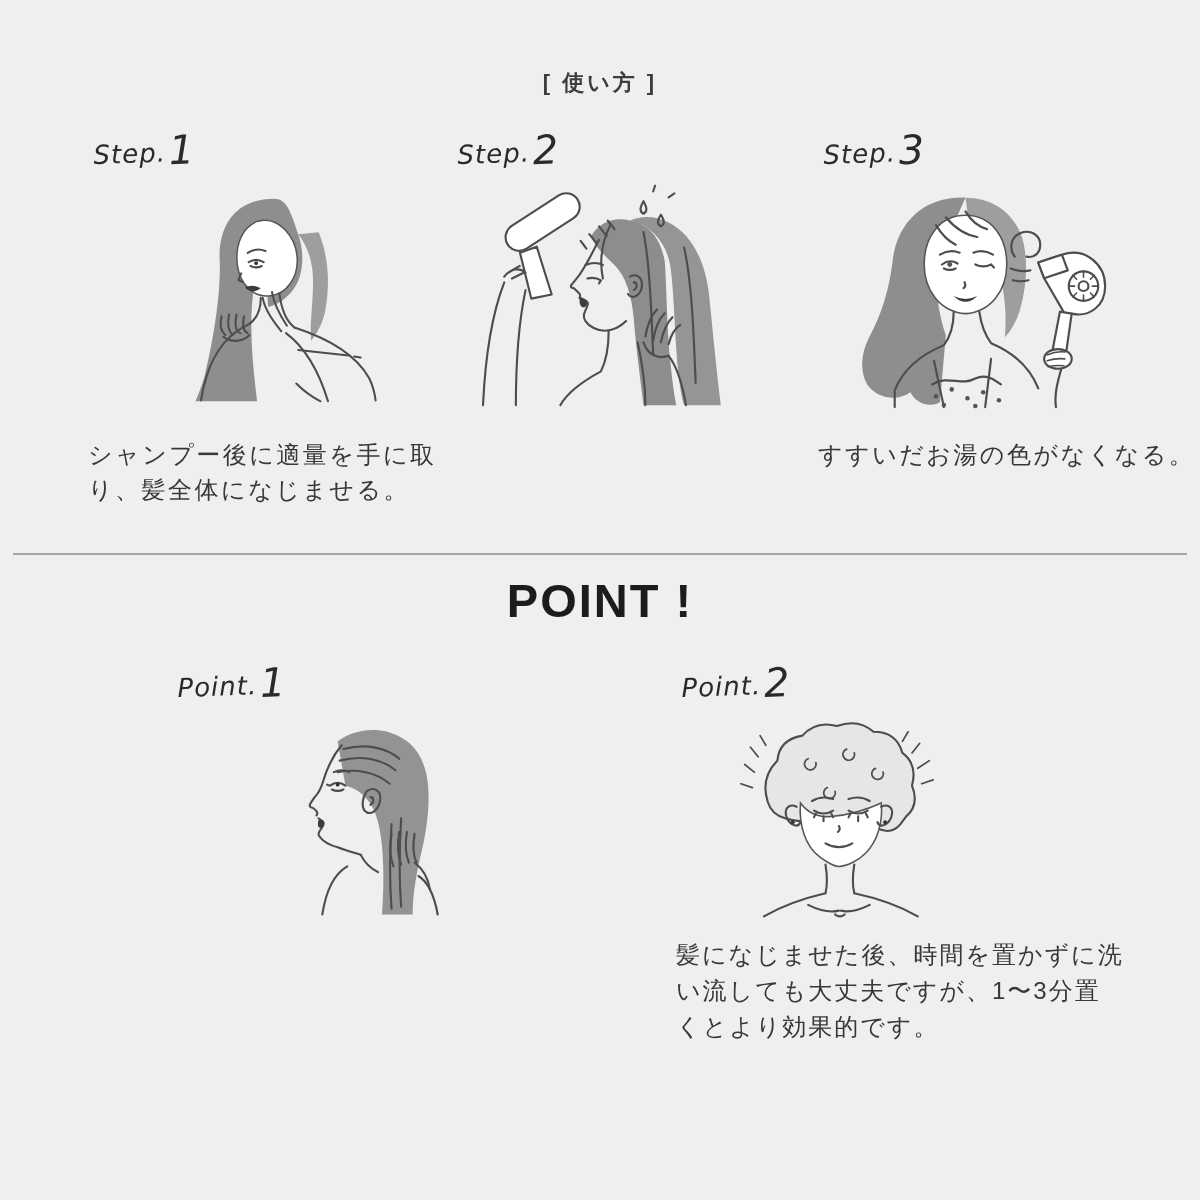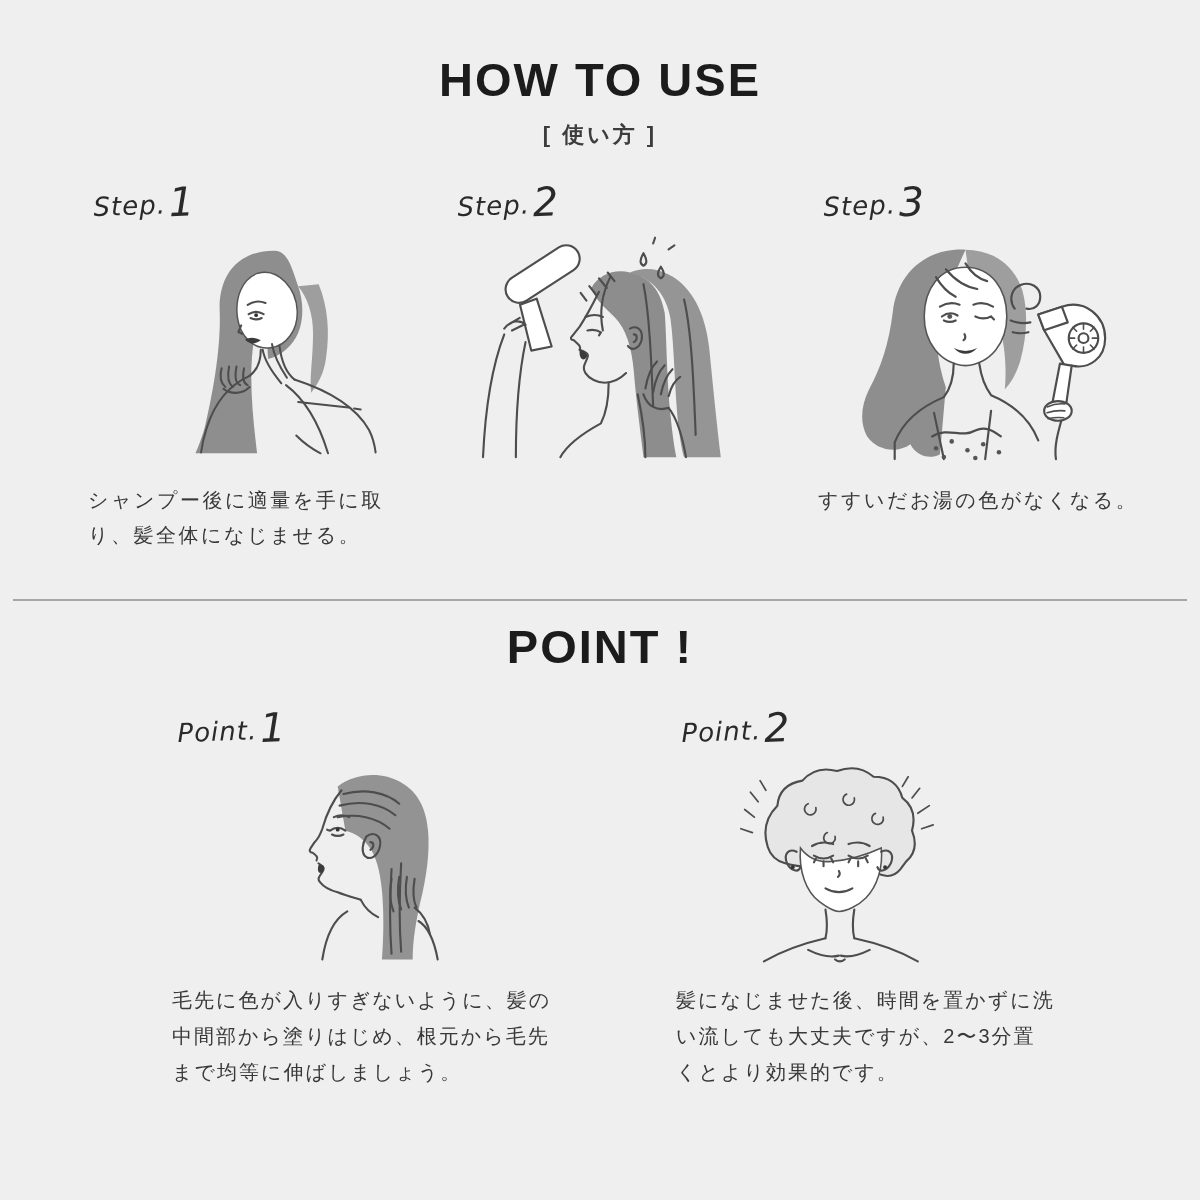--- a/index.html
+++ b/index.html
@@ -40,22 +40,22 @@
   .steps{
     display:grid;
     grid-template-columns:364px 366px auto;
     padding-left:88px;
     margin-top:26px;
   }
   .col{display:flex;flex-direction:column;align-items:flex-start;}
   .illus{margin-top:4px;}
   .steps .illus svg{display:block;}
   .caption{
-    font-size:20px;letter-spacing:2.5px;line-height:35px;
-    color:#383838;margin:20px 0 0 0;white-space:pre-line;
+    font-size:24px;letter-spacing:2.5px;line-height:35px;
+    color:#383838;margin:26px 0 0 0;white-space:pre-line;
   }
 
   .divider{
     border:none;height:2px;background:#a6a6a6;
     margin:46px 13px 0 13px;
   }
 
   
   .points{
     display:grid;
@@ -67,21 +67,20 @@
   .pt1-offset{margin-left:58px;}
   .pt2-offset{margin-left:36px;}
 </style>
 </head>
 <body>
 
 <div class="page">
 
   <section class="howto">
     <div class="sec-header">
-      <h1 class="sec-title">HOW TO USE</h1>
       <p class="sec-sub">[ 使い方 ]</p>
     </div>
 
     <div class="steps">
 
       <div class="col">
         <div class="script-label">
           <span>Step.</span>
             <span class="num">1</span>
         </div>
@@ -285,23 +284,20 @@
               <path d="M168,128 C166,140 166,152 170,162"></path>
               <path d="M176,126 C174,138 174,150 178,160"></path>
               <path d="M184,126 C182,138 182,148 186,158"></path>
               <path d="M192,128 C190,140 190,150 194,158"></path>
               <path d="M192,158 C200,164 206,174 208,186"></path>
             </g>
             <circle cx="112" cy="77" r="2" fill="#333"></circle>
             <path d="M92,114 C97,112 100,116 97,120 C94,124 90,122 92,114 Z" fill="#3b3b3b"></path>
           </svg>
         </div>
-        <p class="caption">毛先に色が入りすぎないように、髪の
-中間部から塗りはじめ、根元から毛先
-まで均等に伸ばしましょう。</p>
       </div>
 
       <div class="col">
         <div class="script-label">
           <span>Point.</span>
             <span class="num">2</span>
         </div>
         <div class="illus pt2-offset">
           <svg width="250" height="210" viewBox="0 0 260 215" xmlns="http://www.w3.org/2000/svg">
 
@@ -331,20 +327,20 @@
               <path d="M118,160 C120,172 120,182 118,190 M148,160 C146,172 146,182 148,190"></path>
 
               <path d="M118,190 C92,196 68,206 54,214 M148,190 C176,196 200,206 214,214"></path>
               <path d="M100,202 C112,208 124,210 132,208 M164,202 C152,208 142,210 134,208 M128,212 Q133,216 138,212"></path>
             </g>
             <circle cx="84" cy="116" r="2" fill="#333"></circle>
             <circle cx="180" cy="116" r="2" fill="#333"></circle>
           </svg>
         </div>
         <p class="caption">髪になじませた後、時間を置かずに洗
-い流しても大丈夫ですが、2〜3分置
+い流しても大丈夫ですが、1〜3分置
 くとより効果的です。</p>
       </div>
 
     </div>
   </section>
 
 </div>
 
 </body></html>

